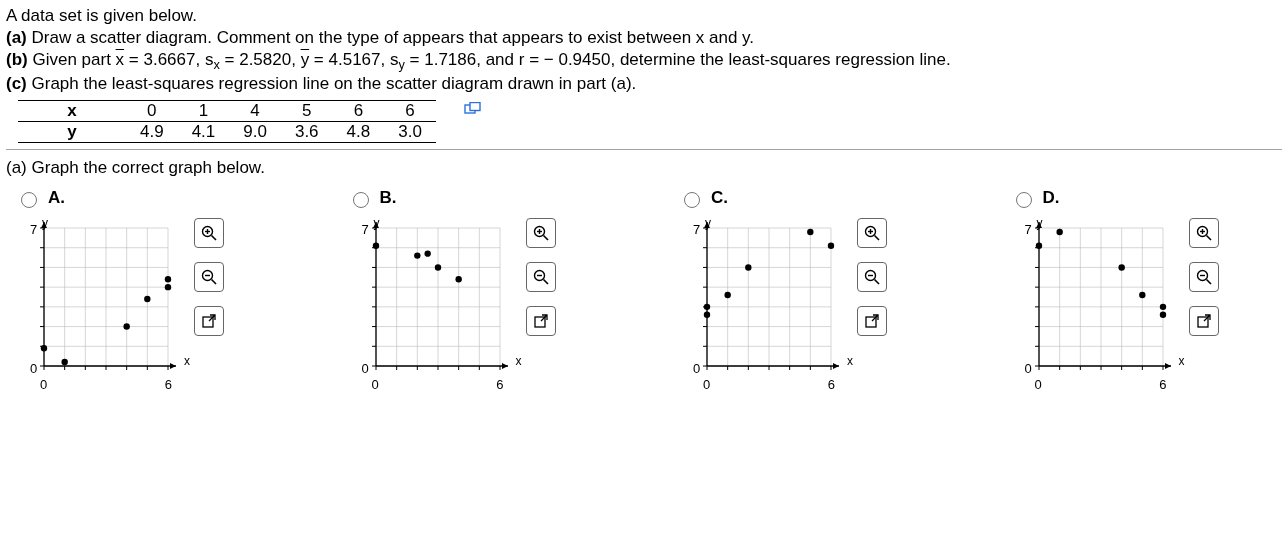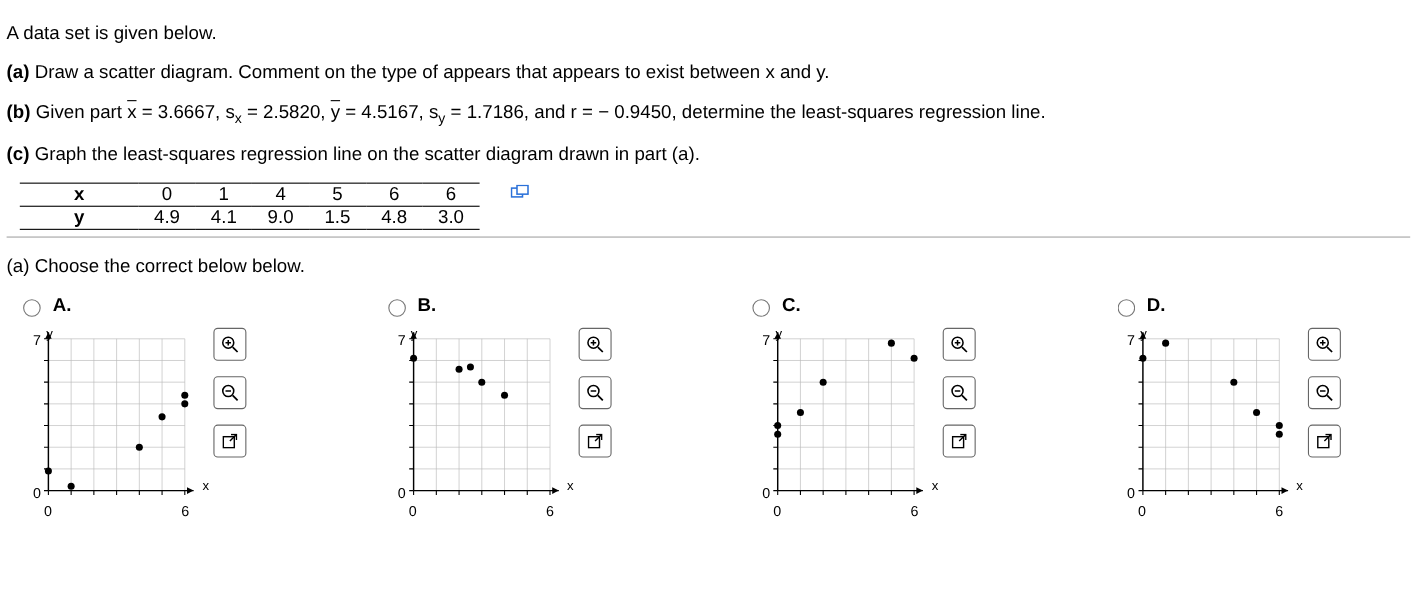--- a/index.html
+++ b/index.html
@@ -2,21 +2,21 @@
 <html><head>
 <meta charset="utf-8">
 <style>
   body {
     font-family: Arial, Helvetica, sans-serif;
     font-size: 17px;
     margin: 0;
     padding: 4px 6px;
     color: #000;
   }
-  p { margin: 16px 0; }
+  p { margin: 2px 0; }
   .overline { text-decoration: overline; }
   sub { font-size: 0.75em; }
   .hr {
     border-top: 1px solid #a3a3a3;
     margin: 6px 0 8px 0;
   }
   .data-table {
     border-collapse: collapse;
     margin: 6px 0 6px 12px;
   }
@@ -145,31 +145,31 @@
           <rect x="6" y="0.5" width="10" height="8" fill="#fff" stroke="#2b71d9" stroke-width="1.4"></rect>
         </svg>
       </span>
     </td>
   </tr>
   <tr>
     <td class="rowlabel">y</td>
     <td>4.9</td>
     <td>4.1</td>
     <td>9.0</td>
-    <td>1.5</td>
+    <td>3.6</td>
     <td>4.8</td>
     <td>3.0</td>
     <td style="border:none!important"></td>
   </tr>
 </tbody>
   </table>
 
 <div class="hr"></div>
 
-<p>(a) Choose the correct below below.</p>
+<p>(a) Graph the correct graph below.</p>
 
 <div class="options-row">
 
   <div class="option">
     <div class="option-header">
       <input type="radio" name="ans" style="">
       <span>A.</span>
     </div>
     <div class="chart-wrap">
       <div class="plot">

